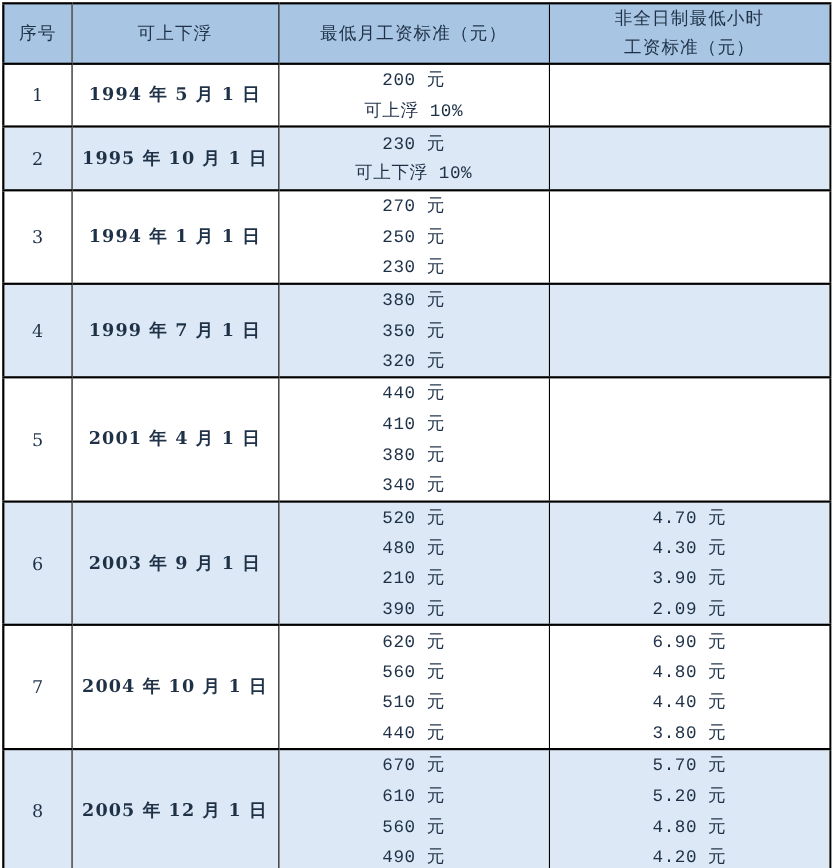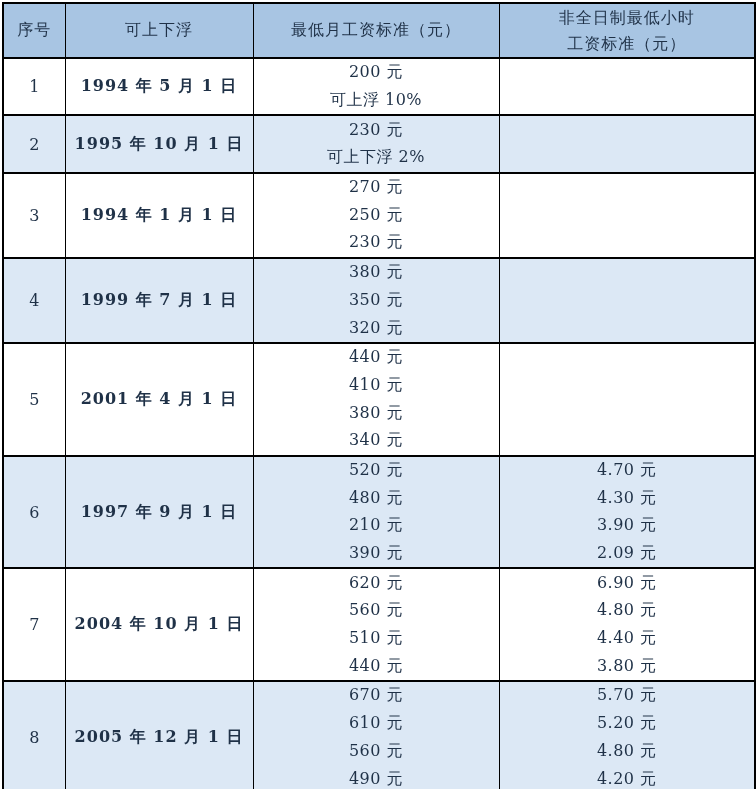--- a/index.html
+++ b/index.html
@@ -47,20 +47,21 @@
   }
   .hline { line-height: 26px; font-family: Liberation Serif, serif; }
   tbody td { background: var(--row-bg); }
   tbody tr.alt td { background: var(--row-alt-bg); }
   .line {
     height: 27.7px;
     display: flex;
     align-items: center;
     justify-content: center;
     letter-spacing: 0.5px;
+    font-family: Liberation Mono, monospace;
   }
   td.date-cell { letter-spacing: 1px; font-weight: bold; }
 </style>
 </head>
 <body>
 
 <table class="wage-table">
   <colgroup>
     <col style="width:62px">
     <col style="width:188px">
@@ -86,21 +87,21 @@
           <div class="line">200 元</div>
           <div class="line">可上浮 10%</div>
         </td>
         <td></td>
       </tr>
       <tr class="alt">
         <td>2</td>
         <td class="date-cell">1995 年 10 月 1 日</td>
         <td>
           <div class="line">230 元</div>
-          <div class="line">可上下浮 2%</div>
+          <div class="line">可上下浮 10%</div>
         </td>
         <td></td>
       </tr>
       <tr>
         <td>3</td>
         <td class="date-cell">1994 年 1 月 1 日</td>
         <td>
           <div class="line">270 元</div>
           <div class="line">250 元</div>
           <div class="line">230 元</div>
@@ -123,21 +124,21 @@
         <td>
           <div class="line">440 元</div>
           <div class="line">410 元</div>
           <div class="line">380 元</div>
           <div class="line">340 元</div>
         </td>
         <td></td>
       </tr>
       <tr class="alt">
         <td>6</td>
-        <td class="date-cell">1997 年 9 月 1 日</td>
+        <td class="date-cell">2003 年 9 月 1 日</td>
         <td>
           <div class="line">520 元</div>
           <div class="line">480 元</div>
           <div class="line">210 元</div>
           <div class="line">390 元</div>
         </td>
         <td>
           <div class="line">4.70 元</div>
           <div class="line">4.30 元</div>
           <div class="line">3.90 元</div>

